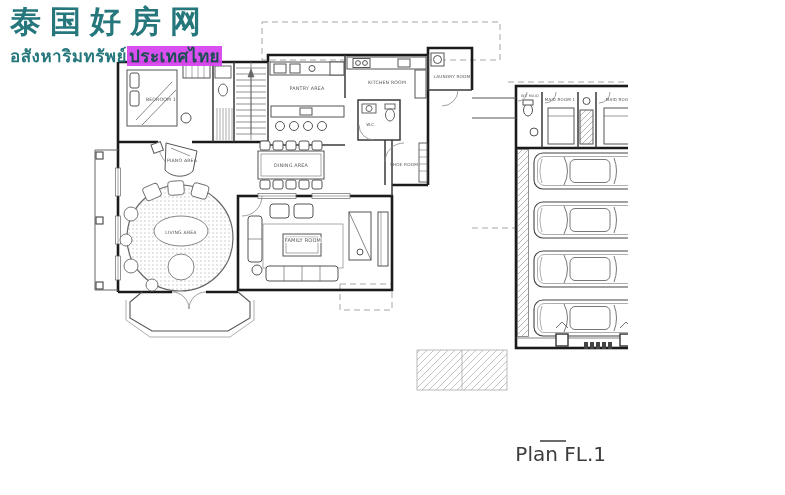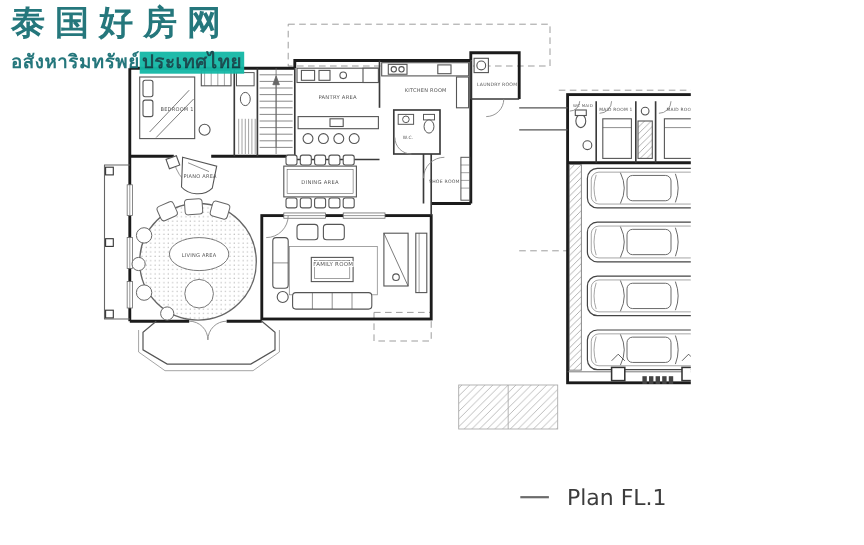--- a/index.html
+++ b/index.html
@@ -2,23 +2,23 @@
 <html><head>
 <meta charset="utf-8">
 <style>
   html,body{margin:0;padding:0;background:#fff;}
   .page{position:relative;width:628px;height:495px;background:#ffffff;overflow:hidden;
         font-family:"DejaVu Sans","Liberation Sans",sans-serif;}
   
   .wm{position:absolute;left:10px;top:4px;z-index:5;opacity:.95;}
   .wm-cn{font-size:31px;font-weight:bold;letter-spacing:9px;color:#1a7076;line-height:1.15;}
   .wm-th{font-size:17px;font-weight:bold;color:#1a7076;margin-top:2px;letter-spacing:.5px;}
-  .wm-th .hl{background:#14b8a6;color:#10464a;padding:0 2px;}
+  .wm-th .hl{background:#d946ef;color:#10464a;padding:0 2px;}
   
-  .plan-title-wrap{position:absolute;right:22px;top:440px;display:flex;align-items:center;z-index:4;}
+  .plan-title-wrap{position:absolute;right:22px;top:440px;display:flex;align-items:center;z-index:4;flex-direction:column;}
   .leader{width:26px;height:0;border-top:2px solid #6b6b6b;margin-right:16px;}
   .plan-title{font-size:20px;color:#3c3c3c;}
   svg{position:absolute;left:0;top:0;}
   svg text{font-family:"DejaVu Sans","Liberation Sans",sans-serif;fill:#555;letter-spacing:.2px;}
 </style>
 </head>
 <body>
 
 <div class="page">
 

